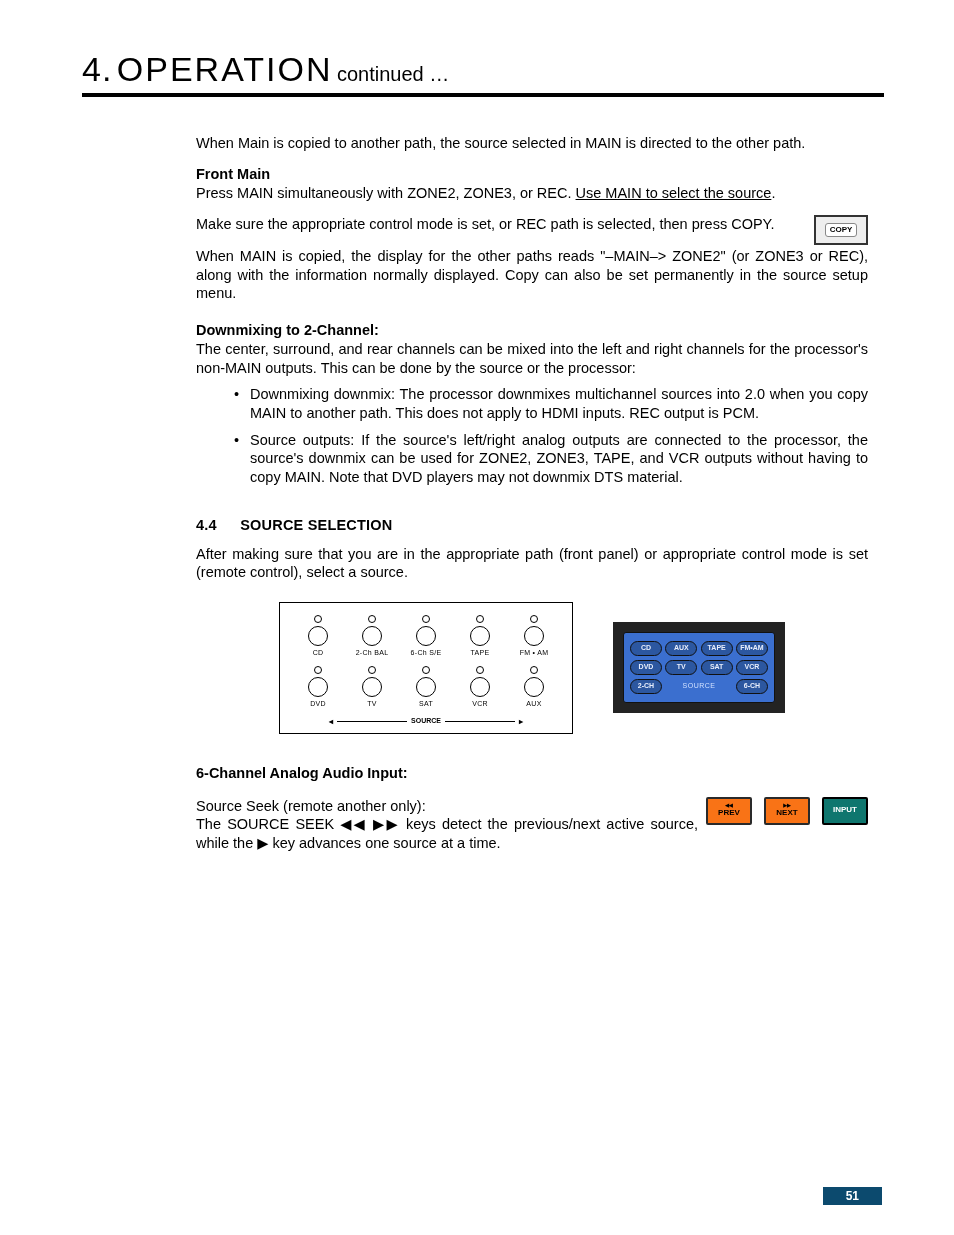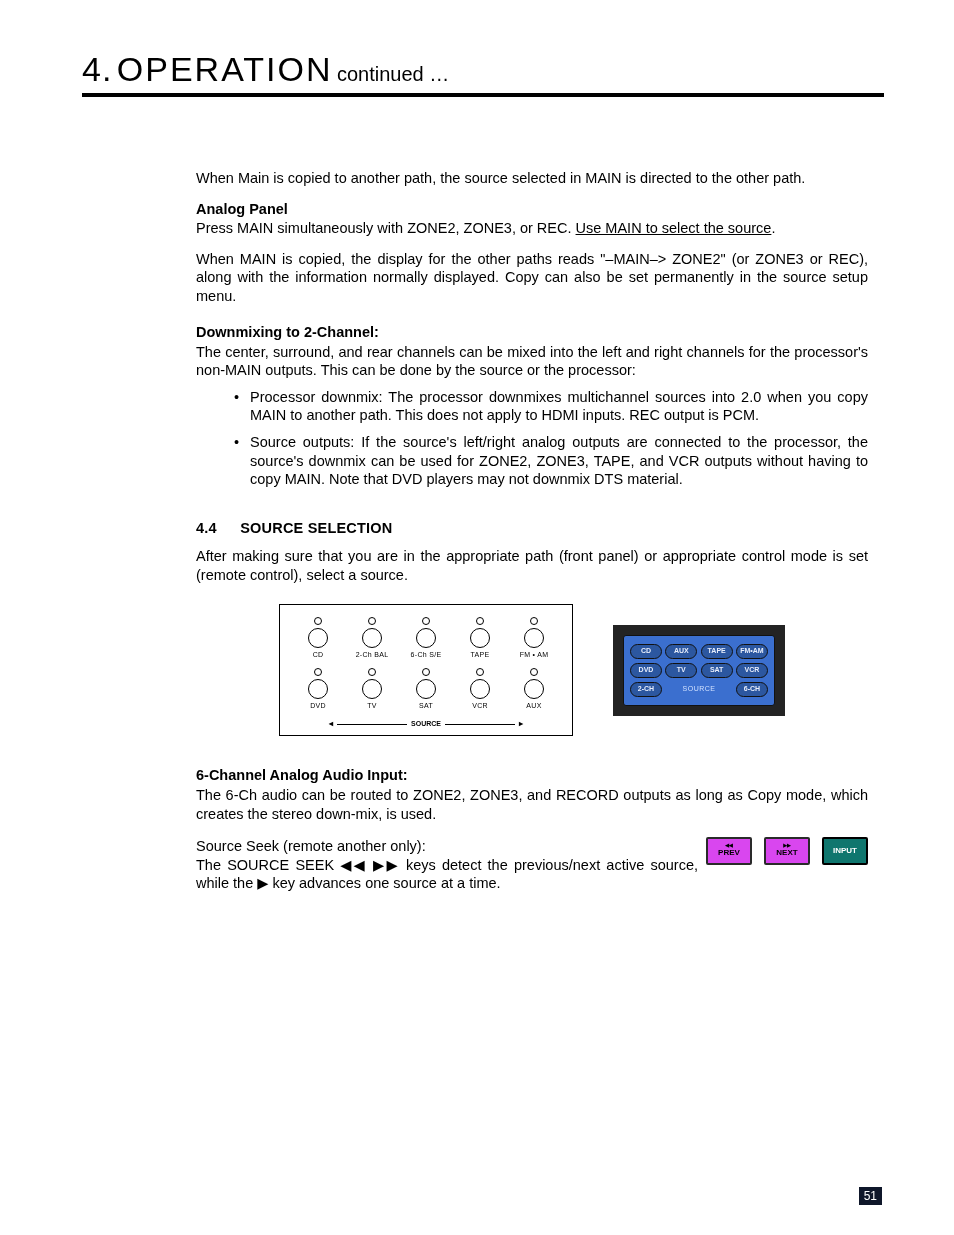--- a/index.html
+++ b/index.html
@@ -13,21 +13,21 @@
   .page {
     padding: 50px 70px 40px 82px;
     box-sizing: border-box;
     width: 954px;
     min-height: 1235px;
     position: relative;
   }
   .header-line {
     border-bottom: 4px solid #000;
     padding-bottom: 4px;
-    margin-bottom: 72px;
+    margin-bottom: 37px;
   }
   .header-line .num {
     font-size: 34px;
     font-weight: 300;
     letter-spacing: 1px;
   }
   .header-line .title {
     font-size: 34px;
     font-weight: 300;
     letter-spacing: 2px;
@@ -206,75 +206,83 @@
     align-items:center;
   }
   .seek-icons .seek-btn {
     border: 2px solid #2a2a2a;
     width: 42px;
     height: 24px;
     display:flex;
     flex-direction:column;
     align-items:center;
     justify-content:center;
-    background:#d946ef;
+    background:#f97316;
     font-size: 8px;
     font-weight:bold;
     border-radius:2px;
   }
   .seek-icons .seek-btn.input {
     background:#0f766e;
     color:#fff;
     border-color:#000;
   }
   .seek-btn .tiny {font-size:5px;line-height:1;}
 
   .page-num-box {
     position:absolute;
     right:72px;
     bottom:30px;
-    background:#0f172a;
+    background:#0c4a6e;
     color:#fff;
-    font-weight:normal;
+    font-weight:bold;
     font-size:12px;
-    padding:2px 5px;
+    padding:2px 23px;
   }
 </style>
 </head>
 <body>
 
 <div class="page">
   <div class="header-line">
     <span class="num">4.</span>
     <span class="title">OPERATION</span>
     <span class="cont">continued …</span>
   </div>
 
   <div class="body-area">
 
 
     <p class="para">When Main is copied to another path, the source selected in MAIN is directed to the other path.</p>
 
 
-    <div class="sub-hd">Analog Panel</div>
+    <div class="sub-hd">Front Main</div>
     <p class="para">
       <span>Press </span><span class="inline-strong">MAIN</span><span> simultaneously with </span><span class="inline-strong">ZONE2</span><span>, </span><span class="inline-strong">ZONE3</span><span>, or </span><span class="inline-strong">REC</span><span>. </span><span class="underline">Use MAIN to select the source</span><span>.</span>
     </p>
 
+    <div class="with-right-icon">
+      <p class="para" style="margin-bottom:14px;">
+        <span>Make sure the appropriate control mode is set, or </span><span class="inline-strong">REC</span><span> path is selected, then press </span><span class="inline-strong">COPY</span><span>.</span>
+      </p>
+      <div class="copy-btn-box">
+        <span class="lbl">COPY</span>
+      </div>
+    </div>
 
     <p class="para">
       <span>When MAIN is copied, the display for the other paths reads "–MAIN–&gt; ZONE2" (or ZONE3 or REC), along with the information normally displayed. </span><span class="inline-strong">Copy can also be set permanently in the source setup menu.</span>
     </p>
 
     <div class="sub-hd" style="margin-top:18px;">Downmixing to 2-Channel:</div>
     <p class="para" style="margin-bottom:6px;">The center, surround, and rear channels can be mixed into the left and right channels for the processor's non-MAIN outputs. This can be done by the source or the processor:</p>
 
     <ul class="bullets">
       <li>
-        <span class="inline-strong">Processor downmix:</span><span> The processor downmixes multichannel sources into 2.0 when you copy MAIN to another path. This does not apply to HDMI inputs. REC output is PCM.</span>
+        <span class="inline-strong">Downmixing downmix:</span><span> The processor downmixes multichannel sources into 2.0 when you copy MAIN to another path. This does not apply to HDMI inputs. REC output is PCM.</span>
       </li>
       <li>
         <span class="inline-strong">Source outputs:</span><span>  If the source's left/right analog outputs are connected to the processor, the source's downmix can be used for ZONE2, ZONE3, TAPE, and VCR outputs without having to copy MAIN. Note that DVD players may not downmix DTS material.</span>
       </li>
     </ul>
 
     <div class="sec-hd" style="margin-top:30px;">
       <span class="secnum">4.4</span>
       <span>SOURCE SELECTION</span>
     </div>
@@ -365,21 +373,20 @@
             <span class="rp-btn">2-CH</span>
             <span class="rp-source">SOURCE</span>
             <span class="rp-btn">6-CH</span>
           </div>
         </div>
       </div>
 
     </div>
 
     <div class="sub-hd">6-Channel Analog Audio Input:</div>
-    <p class="para">The 6-Ch audio can be routed to ZONE2, ZONE3, and RECORD outputs as long as Copy mode, which creates the stereo down-mix, is used.</p>
 
     <p class="para seek-row" style="margin-top:14px;">
       <span class="inline-strong">Source Seek</span><span> (remote another only)</span><span class="inline-strong">:</span><br>
       <span>The SOURCE SEEK </span><span>◀◀</span><span> </span><span>▶▶</span><span> keys detect the previous/next active source, while the </span><span>▶</span><span> key advances one source at a time.</span>
 
       <span class="seek-icons">
         <span class="seek-btn">
           <span class="tiny">◀◀</span>
           <span>PREV</span>
         </span>

